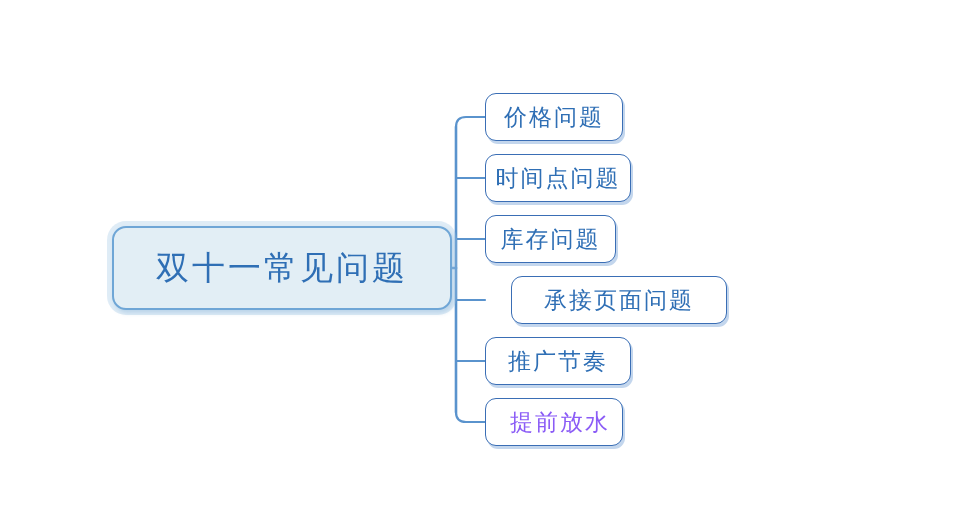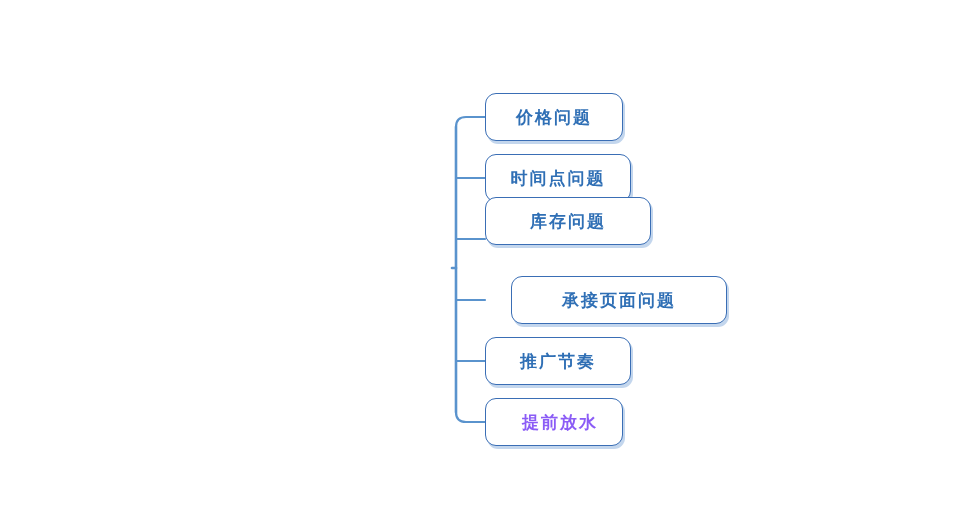--- a/index.html
+++ b/index.html
@@ -60,53 +60,55 @@
     box-sizing: border-box;
     border: 1.6px solid #3a6eb5;
     border-radius: 11px;
     background: #ffffff;
     box-shadow: 2px 3px 0 rgba(145, 180, 222, 0.55);
     display: flex;
     align-items: center;
     justify-content: center;
   }
   .child-label {
-    font-size: 17px;
+    font-size: 23px;
     color: #2f6fb5;
     letter-spacing: 2px;
     line-height: 1;
     white-space: nowrap;
-    font-weight: bold;
   }
 </style>
 </head>
 <body>
 
 <div id="canvas">
 
   <svg id="connectors" viewBox="0 0 956 529" xmlns="http://www.w3.org/2000/svg">
       <path d="M 456 127 L 456 412" fill="none" stroke="#5a93cd" stroke-width="2.6" stroke-linecap="round"></path>
       <path d="M 452 268 L 456 268" fill="none" stroke="#5a93cd" stroke-width="2.6" stroke-linecap="round"></path>
       <path d="M 456 127 L 456 127 Q 456 117 466 117 L 485 117" fill="none" stroke="#5a93cd" stroke-width="2.2" stroke-linecap="round"></path>
       <path d="M 456 178 L 485 178" fill="none" stroke="#5a93cd" stroke-width="2.2" stroke-linecap="round"></path>
       <path d="M 456 239 L 485 239" fill="none" stroke="#5a93cd" stroke-width="2.2" stroke-linecap="round"></path>
       <path d="M 456 300 L 485 300" fill="none" stroke="#5a93cd" stroke-width="2.2" stroke-linecap="round"></path>
       <path d="M 456 361 L 485 361" fill="none" stroke="#5a93cd" stroke-width="2.2" stroke-linecap="round"></path>
       <path d="M 456 412 Q 456 422 466 422 L 485 422" fill="none" stroke="#5a93cd" stroke-width="2.2" stroke-linecap="round"></path>
     </svg>
 
+  <div id="root-node" style="left: 112px; top: 226px; width: 340px; height: 84px; background: rgb(226, 238, 245); border-color: rgb(111, 166, 214);">
+    <span id="root-label" style="color: rgb(47, 111, 181);">双十一常见问题</span>
+  </div>
 
   <div id="children-layer">
       <div class="child-node" style="left: 485px; top: 93px; width: 138px;">
         <span class="child-label" style="color: rgb(47, 111, 181);">价格问题</span>
       </div>
       <div class="child-node" style="left: 485px; top: 154px; width: 146px;">
         <span class="child-label" style="color: rgb(47, 111, 181);">时间点问题</span>
       </div>
-      <div class="child-node" style="left: 485px; top: 197px; width: 166px;">
+      <div class="child-node" style="left: 485px; top: 215px; width: 131px;">
         <span class="child-label" style="color: rgb(47, 111, 181);">库存问题</span>
       </div>
       <div class="child-node" style="left: 511px; top: 276px; width: 216px;">
         <span class="child-label" style="color: rgb(47, 111, 181);">承接页面问题</span>
       </div>
       <div class="child-node" style="left: 485px; top: 337px; width: 146px;">
         <span class="child-label" style="color: rgb(47, 111, 181);">推广节奏</span>
       </div>
       <div class="child-node" style="left: 485px; top: 398px; width: 138px;">
         <span class="child-label" style="color: #8b5cf6; margin-left: 12px;">提前放水</span>

